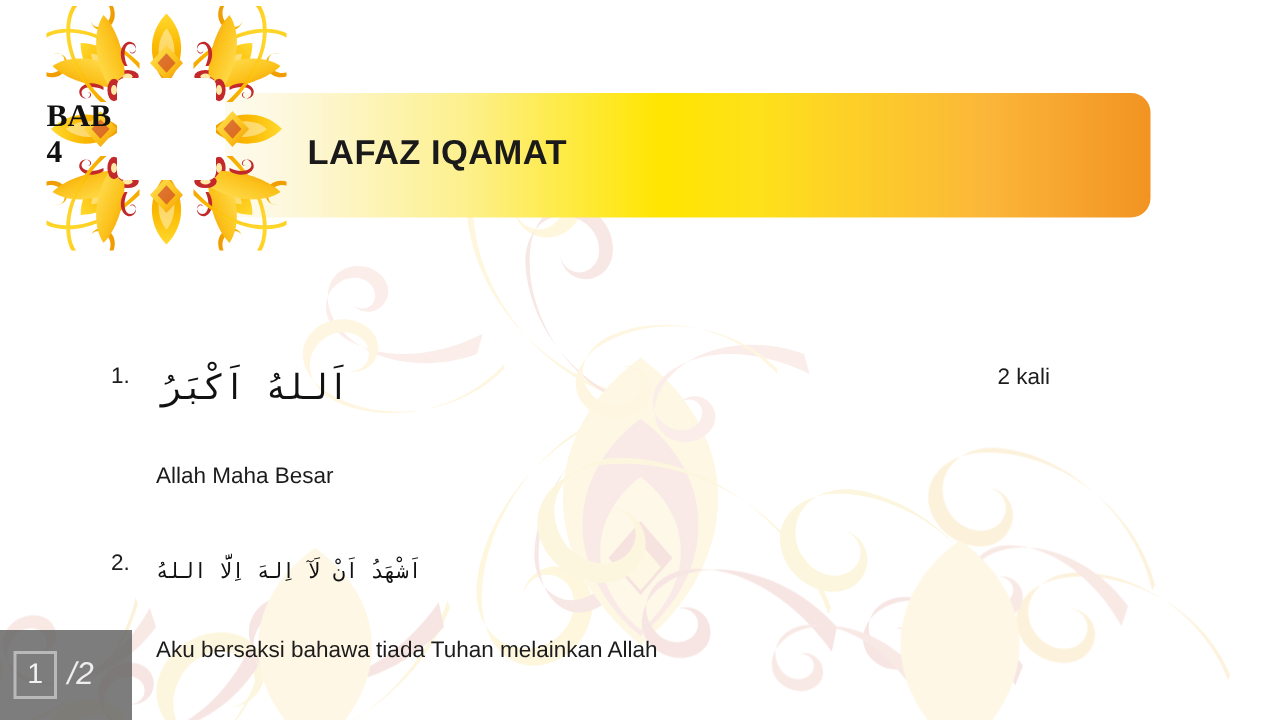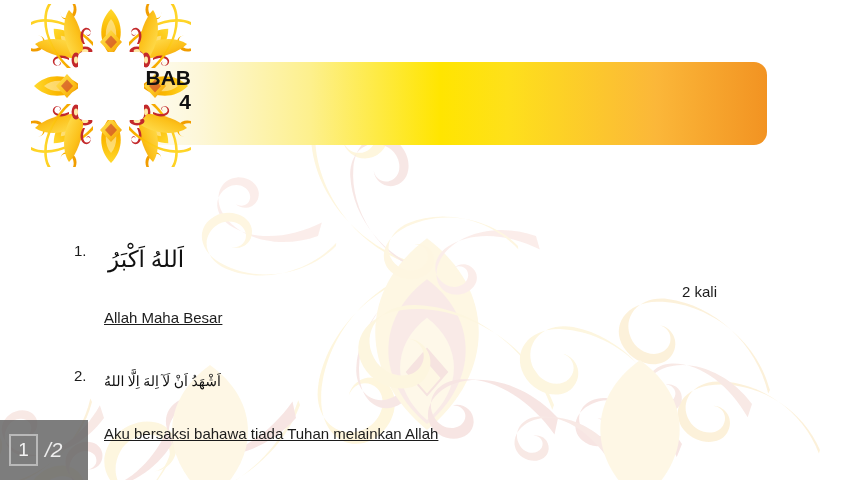--- a/index.html
+++ b/index.html
@@ -74,75 +74,75 @@
     width: 160px;
     height: 163px;
     z-index: 3;
   }
 
   #bab-label {
     position: absolute;
     left: 31px;
     top: 66px;
     width: 160px;
-    text-align: right;
+    text-align: left;
     font-size: 21px;
     font-weight: bold;
     line-height: 1.12;
     color: #111111;
     z-index: 4;
     pointer-events: none;
+    font-family: Liberation Serif, serif;
   }
 
   
   #content {
     position: absolute;
     left: 0; top: 0;
     width: 854px; height: 480px;
     z-index: 2;
   }
 
   .item { position: absolute; }
 
   .item-num {
     position: absolute;
     font-size: 15px;
     color: #1c1c1c;
   }
 
   .arabic {
     position: absolute;
-    font-family: Liberation Serif, serif;
+    font-family: Liberation Mono, monospace;
     direction: rtl;
     unicode-bidi: bidi-override;
     color: #111111;
     white-space: nowrap;
   }
 
   .translation {
     position: absolute;
     font-size: 15px;
     color: #1c1c1c;
     white-space: nowrap;
-    text-decoration: underline;
   }
 
   .repeat {
     position: absolute;
     font-size: 15px;
     color: #1c1c1c;
     white-space: nowrap;
   }
 
   
   #item-1 { left: 0; top: 0; }
   #item-1-num { left: 74px; top: 242px; }
   #item-1-arabic { left: 108px; top: 246px; font-size: 23px; }
   #item-1-trans { left: 104px; top: 309px; }
-  #item-1-repeat { left: 682px; top: 243px; margin-top: 40px; }
+  #item-1-repeat { left: 665px; top: 243px; }
 
   
   #item-2 { left: 0; top: 0; }
   #item-2-num { left: 74px; top: 367px; }
   #item-2-arabic { left: 104px; top: 373px; font-size: 14px; }
   #item-2-trans { left: 104px; top: 425px; }
 
   
   #page-nav {
     position: absolute;
@@ -275,20 +275,21 @@
         <use href="#wm-petal" transform="translate(210,500) scale(1.1,0.95)"></use>
         <use href="#wm-petal" transform="translate(640,502) scale(1.15,1.0)"></use>
       </g>
     </g>
   </svg>
 
   <div id="header">
 
     <div id="title-bar"></div>
 
+    <div id="title-text">LAFAZ IQAMAT</div>
 
     <svg id="medallion" viewBox="0 0 160 163" xmlns="http://www.w3.org/2000/svg" aria-hidden="true">
       <defs>
         <linearGradient id="gold" x1="0" y1="0" x2="0" y2="1">
           <stop offset="0%" stop-color="#ffd92e"></stop>
           <stop offset="48%" stop-color="#fbb800"></stop>
           <stop offset="100%" stop-color="#f09a00"></stop>
         </linearGradient>
         <linearGradient id="gold2" x1="0" y1="0" x2="1" y2="1">
           <stop offset="0%" stop-color="#ffe45c"></stop>

